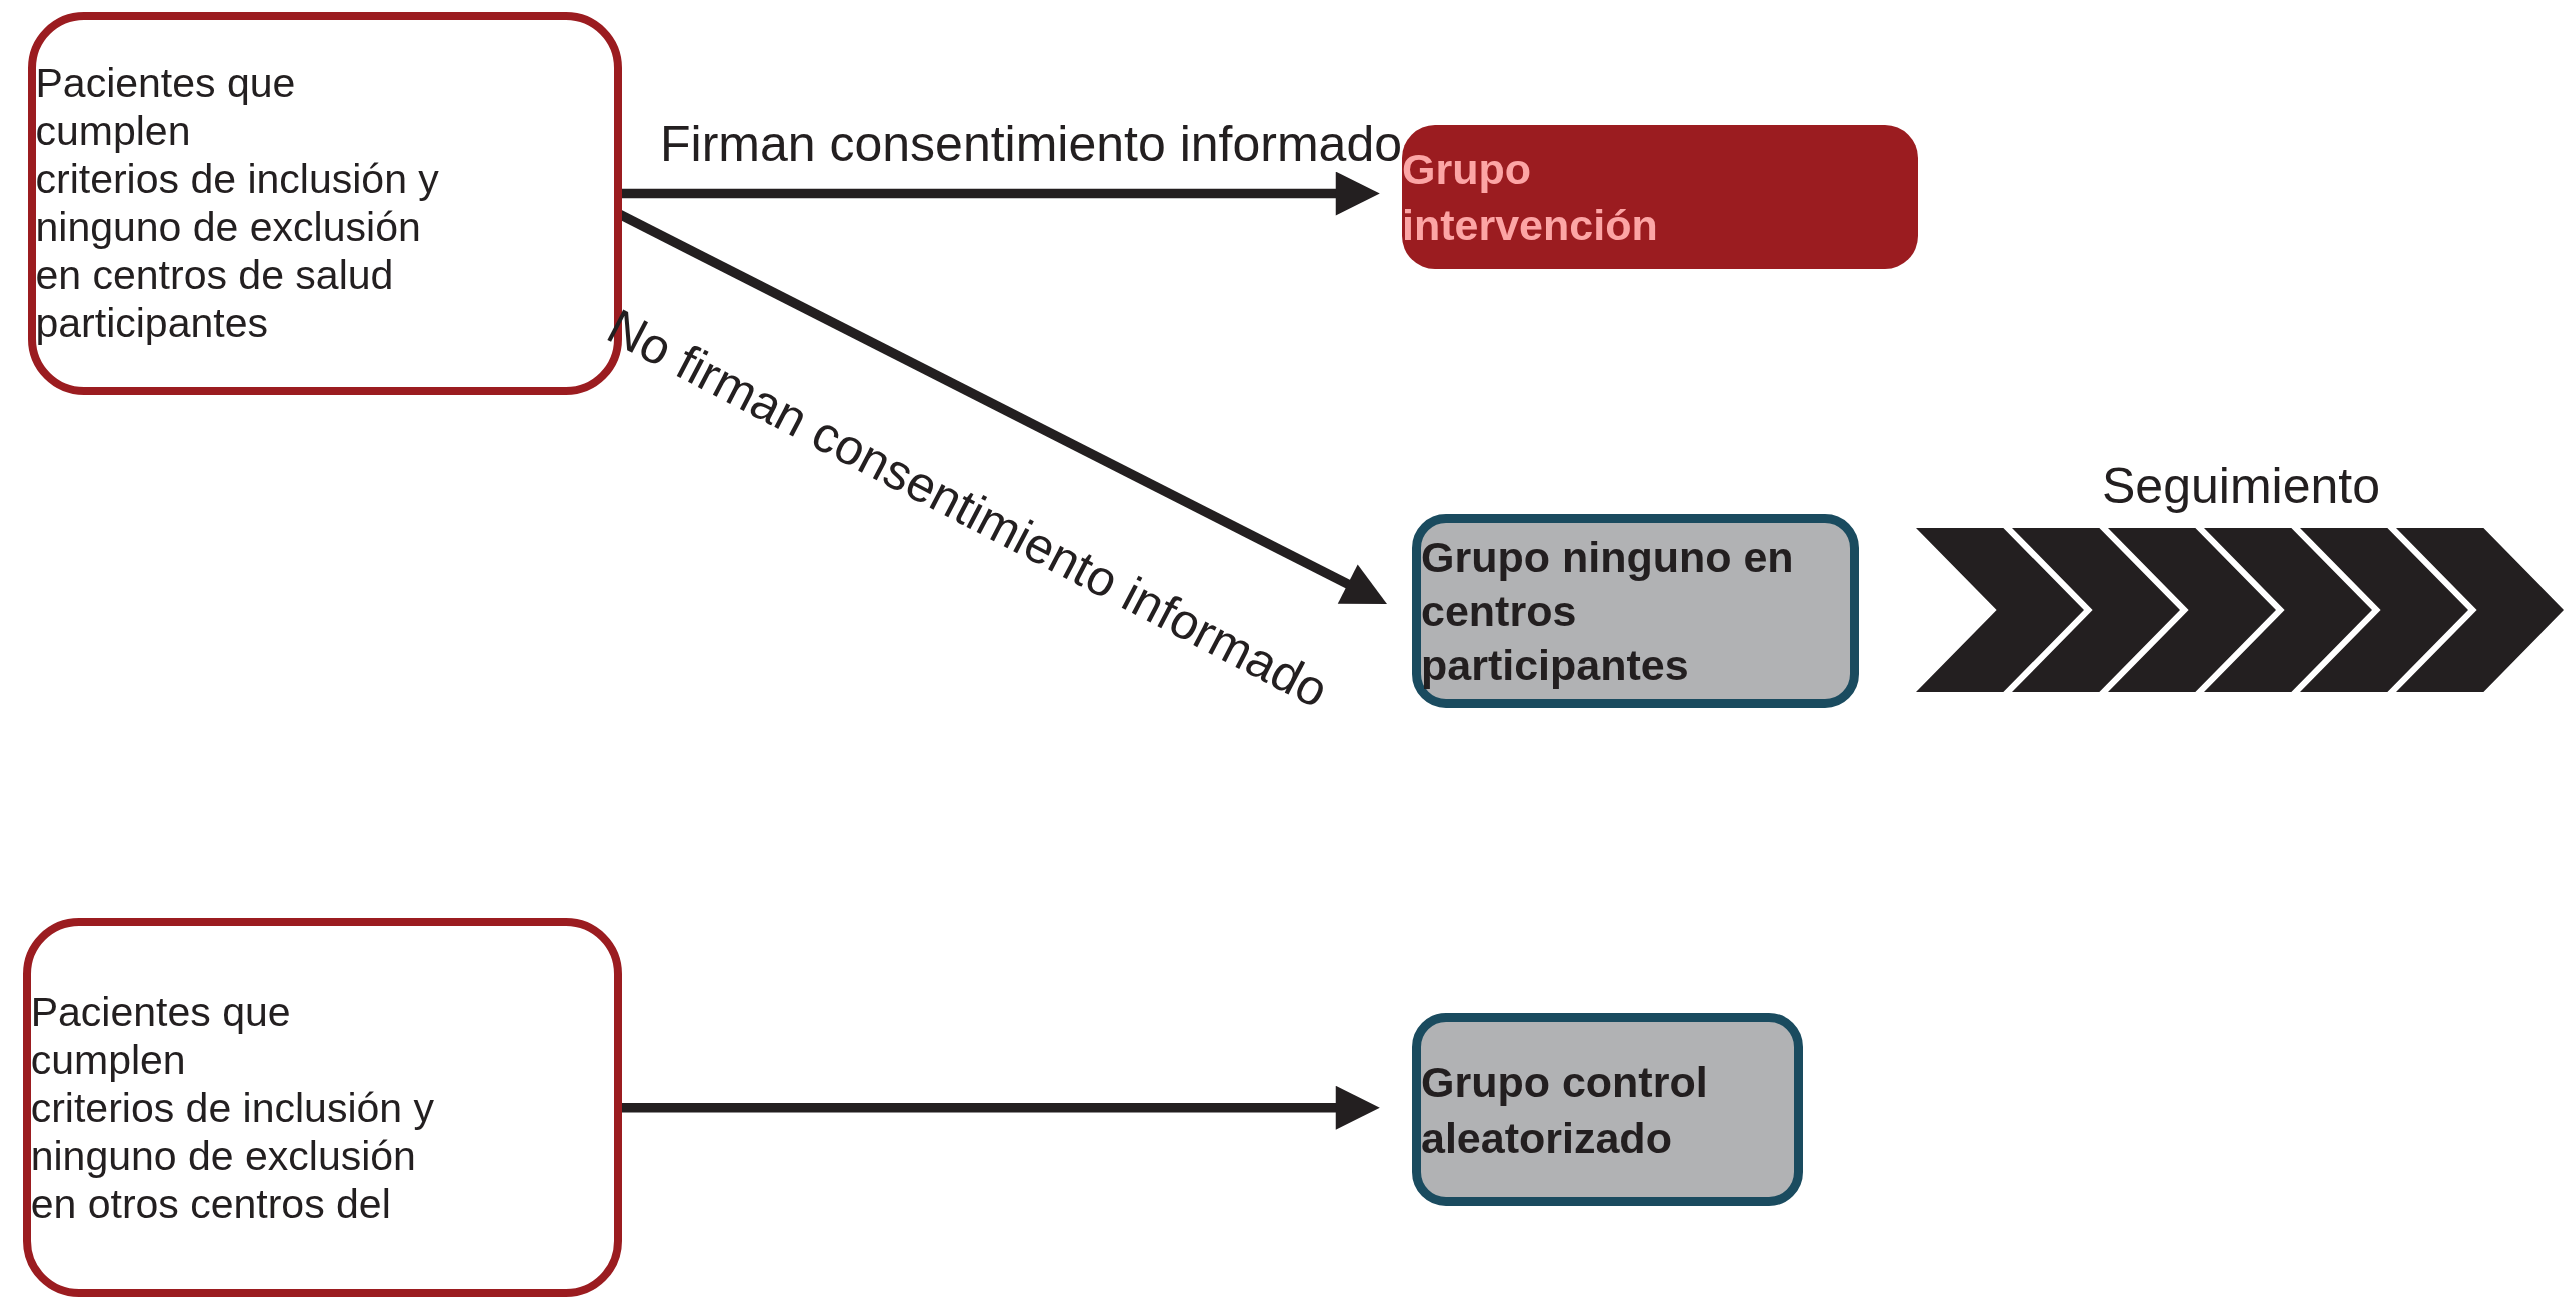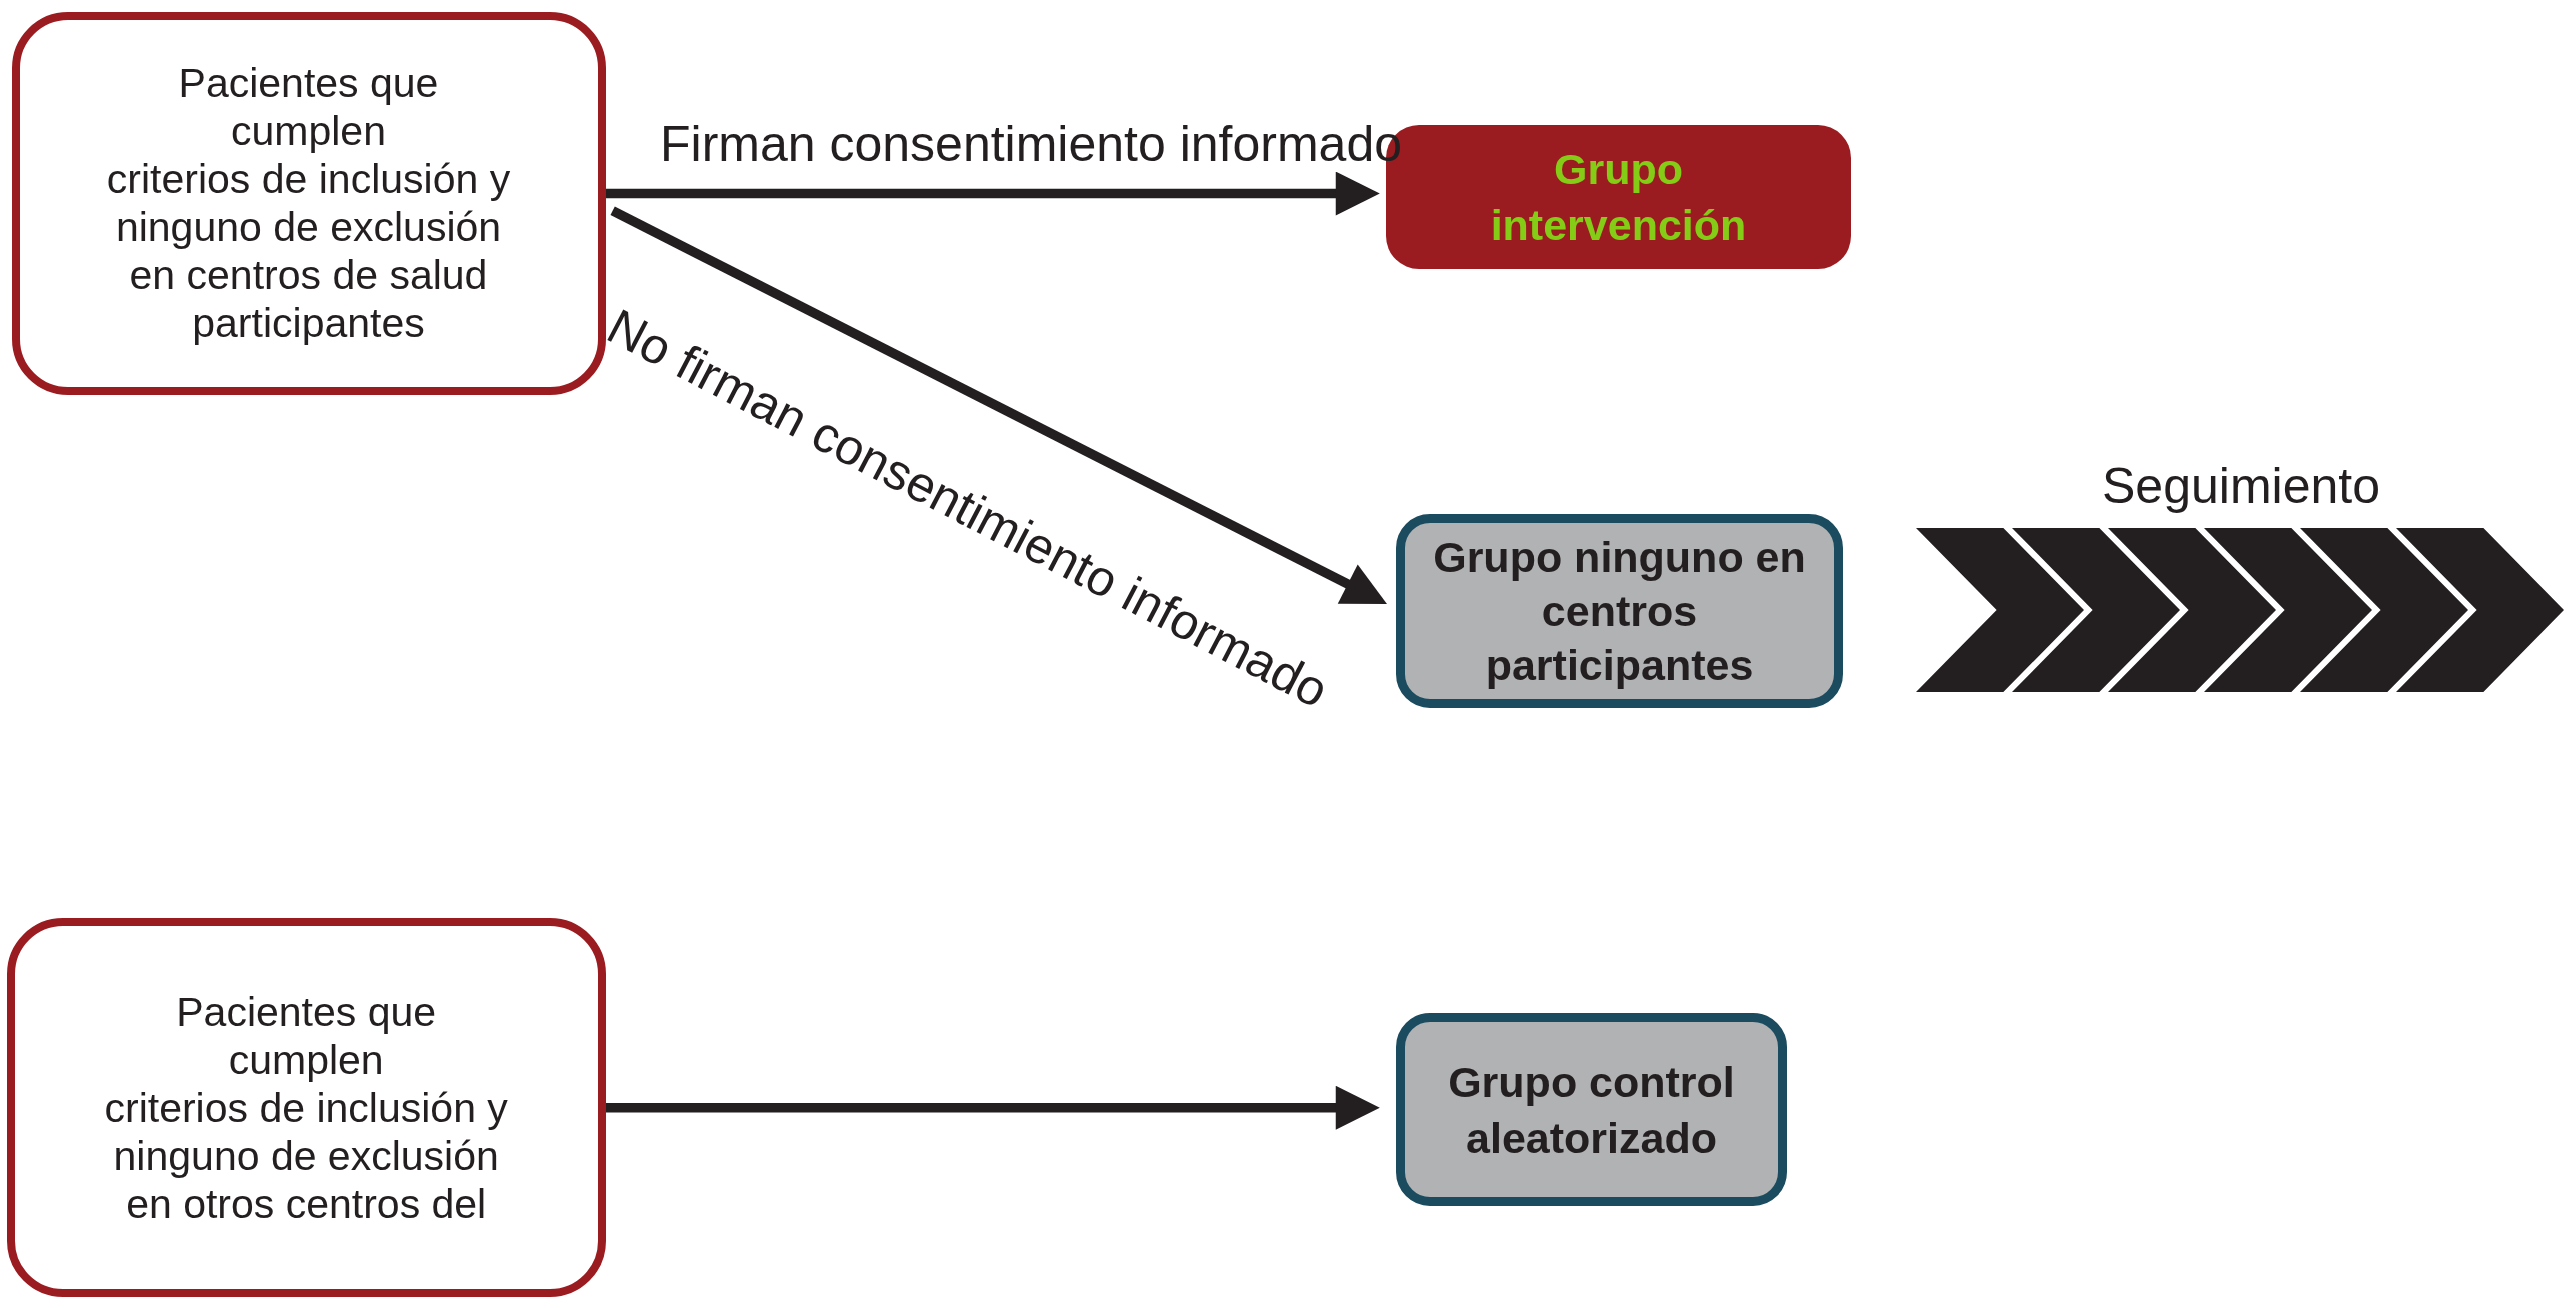--- a/index.html
+++ b/index.html
@@ -23,42 +23,42 @@
   .arrow-layer {
     position: absolute;
     left: 0; top: 0;
     width: 2576px; height: 1309px;
   }
   .node {
     position: absolute;
     display: flex;
     flex-direction: column;
     justify-content: center;
-    text-align: center;
+    margin-left: 16px;
   }
   .white-node {
     background: var(--paper);
     border: 8.6px solid var(--maroon);
     border-radius: 56px;
     font-size: 41px;
     line-height: 48px;
     color: var(--ink);
   }
   .white-node .line { display: block; }
   .node-top-left   { left: 11.5px;  top: 11.5px;  width: 594px; height: 383px; }
   .node-bottom-left{ left: 6.7px;   top: 918px; width: 599px; height: 379px; }
   .filled-node {
     font-weight: bold;
     font-size: 43px;
     line-height: 56px;
   }
   .node-intervention {
-    left: 1386px; top: 125px; width: 465px; height: 144px;
+    left: 1386px; top: 125px; width: 516px; height: 144px;
     background: var(--maroon);
-    color: #84cc16;
+    color: #fca5a5;
     border-radius: 33px;
   }
   .gray-node {
     background: var(--gray_fill);
     border: 9.6px solid var(--teal);
     border-radius: 34px;
     color: var(--ink);
   }
   .node-control-participating { left: 1396px; top: 514px;  width: 447px; height: 194px; line-height: 54px; }
   .node-control-randomized    { left: 1396px; top: 1013px; width: 391px; height: 193px; }

